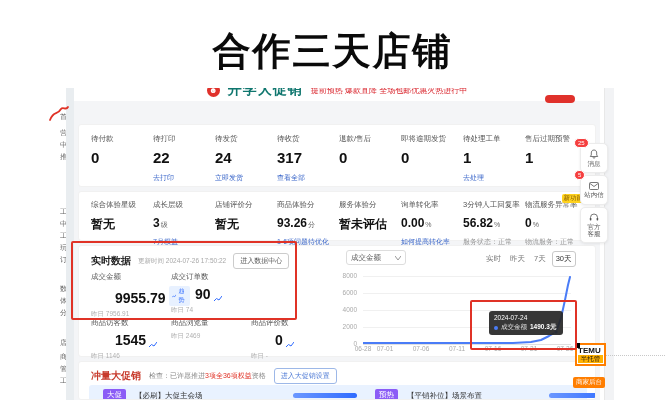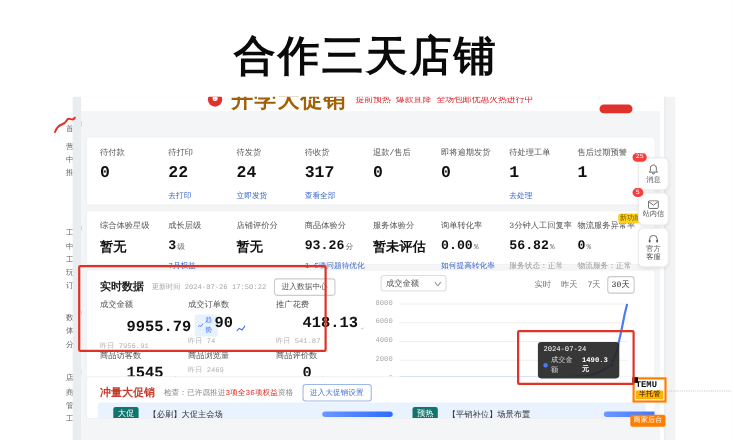--- a/index.html
+++ b/index.html
@@ -1,33 +1,33 @@
 <!DOCTYPE html>
 <html><head>
 <meta charset="utf-8">
 <style>
   html,body{margin:0;padding:0;background:#fff;}
   .stage{position:relative;width:665px;height:400px;background:#fff;overflow:hidden;
-         font-family:Liberation Mono, monospace;color:#222;}
+         font-family:Liberation Sans, sans-serif;color:#222;}
   .a{position:absolute;}
   .page-title{left:0;top:26px;width:100%;text-align:center;font-size:38px;font-weight:700;color:#0a0a0a;letter-spacing:2px;}
   
   .sidebar{left:20px;top:88px;width:46px;height:312px;background:#fff;}
   .side-item{position:absolute;left:40px;font-size:7px;color:#666;white-space:nowrap;}
   .side-chev{position:absolute;left:54px;font-size:7px;color:#bbb;}
   .dot{position:absolute;width:5px;height:5px;border-radius:50%;}
   .dot.red{background:#f5453d;} .dot.yellow{background:#ffb400;}
   .divider-strip{left:66px;top:88px;width:8px;height:312px;background:#e9edf0;}
   .main-bg{left:74px;top:88px;width:526px;height:312px;background:#f4f5f7;}
   .scroll-strip{left:604px;top:88px;width:9px;height:312px;background:#f2f3f5;border-left:1px solid #e8e8e8;}
   
   .banner{left:74px;top:88px;width:526px;height:13px;background:#fff;overflow:hidden;}
   .banner-inner{position:absolute;left:0;top:-10px;width:100%;height:24px;display:flex;align-items:center;justify-content:center;gap:8px;}
   .banner-ico{width:13px;height:13px;border-radius:50%;background:#e0312b;color:#fff;font-size:8px;display:flex;align-items:center;justify-content:center;flex:none;}
-  .banner-title{font-size:20px;font-weight:800;color:#a16207;letter-spacing:1px;}
+  .banner-title{font-size:14px;font-weight:800;color:#0f766e;letter-spacing:1px;}
   .banner-sub{font-size:8px;color:#d9232b;}
   .banner-pill{left:545px;top:95px;width:30px;height:8px;background:#e0312b;border-radius:4px;}
   
   .hotbar{left:74px;top:101px;width:526px;height:20px;background:#fff;display:flex;align-items:center;padding-left:13px;box-sizing:border-box;}
   .hot-label{font-size:9px;font-weight:700;color:#333;}
   .hot-sep{width:1px;height:10px;background:#ddd;margin:0 8px;}
   .warn{width:9px;height:9px;border-radius:50%;background:#ff9c00;color:#fff;font-size:7px;line-height:9px;text-align:center;margin-right:4px;flex:none;}
   .hot-text{font-size:7px;color:#8a8a8a;}
   
   .card{background:#fff;border:1px solid #f1f1f1;border-radius:3px;box-sizing:border-box;}
@@ -61,28 +61,28 @@
   .gline{position:absolute;left:284px;width:208px;height:1px;background:#f0f0f0;}
   .gbase{position:absolute;left:284px;width:208px;height:1px;background:#e0e0e0;}
   .ylab{position:absolute;width:22px;text-align:right;font-size:6.5px;color:#aaa;}
   .xlab{position:absolute;top:99px;width:28px;text-align:center;font-size:6.5px;color:#aaa;}
   .tooltip{position:absolute;left:410px;top:65px;width:64px;background:rgba(38,38,38,.92);border-radius:3px;padding:3px 5px;z-index:5;}
   .tt-date{font-size:6.5px;color:#fff;}
   .tt-row{display:flex;align-items:center;gap:3px;margin-top:2px;}
   .tt-dot{width:4px;height:4px;border-radius:50%;background:#4a7cf7;flex:none;}
   .tt-lbl{font-size:6.5px;color:#ddd;} .tt-val{font-size:6.5px;color:#fff;font-weight:700;}
   
-  .card4{left:78px;top:342px;width:518px;height:39px;overflow:hidden;}
+  .card4{left:78px;top:361px;width:518px;height:39px;overflow:hidden;}
   .pr-head{position:absolute;left:12px;top:6px;display:flex;align-items:center;gap:8px;white-space:nowrap;}
   .pr-title{font-size:10px;font-weight:800;color:#c73a2c;}
   .pr-desc{font-size:7px;color:#8a8a8a;}
   .pr-hl{color:#e03226;}
   .pr-btn{font-size:7px;color:#4a77d4;border:1px solid #9db8e8;border-radius:3px;padding:2px 6px;background:#fff;}
   .pr-strip{position:absolute;left:10px;top:23px;width:498px;height:20px;background:#e9f2ff;border-radius:3px;}
-  .ptag{position:absolute;top:4px;background:#0f766e;color:#fff;font-size:7.5px;padding:1px 4px;border-radius:2px;}
+  .ptag{position:absolute;top:4px;background:#8b5cf6;color:#fff;font-size:7.5px;padding:1px 4px;border-radius:2px;}
   .ptext{position:absolute;top:6px;font-size:7.5px;color:#333;white-space:nowrap;}
   .pbar{position:absolute;top:8px;width:64px;height:5px;border-radius:3px;background:linear-gradient(90deg,#6b97ff,#2f6bff);}
   
   .fbtn{position:absolute;left:580px;width:26px;background:#fff;border:1px solid #ececec;border-radius:5px;box-shadow:0 1px 3px rgba(0,0,0,.08);display:flex;flex-direction:column;align-items:center;justify-content:center;gap:1px;z-index:30;}
   .fbtn .flbl{font-size:6.5px;color:#555;text-align:center;line-height:7px;}
   .fbadge{position:absolute;left:574px;background:#f53f3f;color:#fff;font-size:6px;line-height:8px;padding:0 3px;border-radius:5px;border:1px solid #fff;z-index:31;}
   
   .wm{left:575px;top:343px;width:31px;border:2px solid #ff7e00;background:#fff;z-index:32;padding:1px;box-sizing:border-box;}
   .wm-sq{position:absolute;left:-2px;top:-2px;width:5px;height:5px;background:#000;}
   .wm-brand{font-size:8px;font-weight:900;color:#111;line-height:9px;text-align:left;}
@@ -243,30 +243,20 @@
     <div class="rt-col" style="left:92px;top:26px">
       <div class="rt-lbl">成交订单数</div>
       <div class="rt-val">
           <span>90</span>
           <svg class="tico" width="8" height="7" viewBox="0 0 8 7">
             <polyline points="0,6 2.5,3.5 5,5 8,1" fill="none" stroke="currentColor" stroke-width="1"></polyline>
           </svg>
         </div>
       <div class="rt-yd">昨日 74</div>
     </div>
-    <div class="rt-col" style="left:172px;top:26px">
-      <div class="rt-lbl">推广花费</div>
-      <div class="rt-val">
-          <span>418.13</span>
-          <svg class="tico" width="8" height="7" viewBox="0 0 8 7">
-            <polyline points="0,6 2.5,3.5 5,5 8,1" fill="none" stroke="currentColor" stroke-width="1"></polyline>
-          </svg>
-        </div>
-      <div class="rt-yd">昨日 541.87</div>
-    </div>
 
     <div class="rt-col" style="left:12px;top:72px">
       <div class="rt-lbl">商品访客数</div>
       <div class="rt-val">
           <span>1545</span>
           <svg class="tico" width="8" height="7" viewBox="0 0 8 7">
             <polyline points="0,6 2.5,3.5 5,5 8,1" fill="none" stroke="currentColor" stroke-width="1"></polyline>
           </svg>
         </div>
       <div class="rt-yd">昨日 1146</div>

